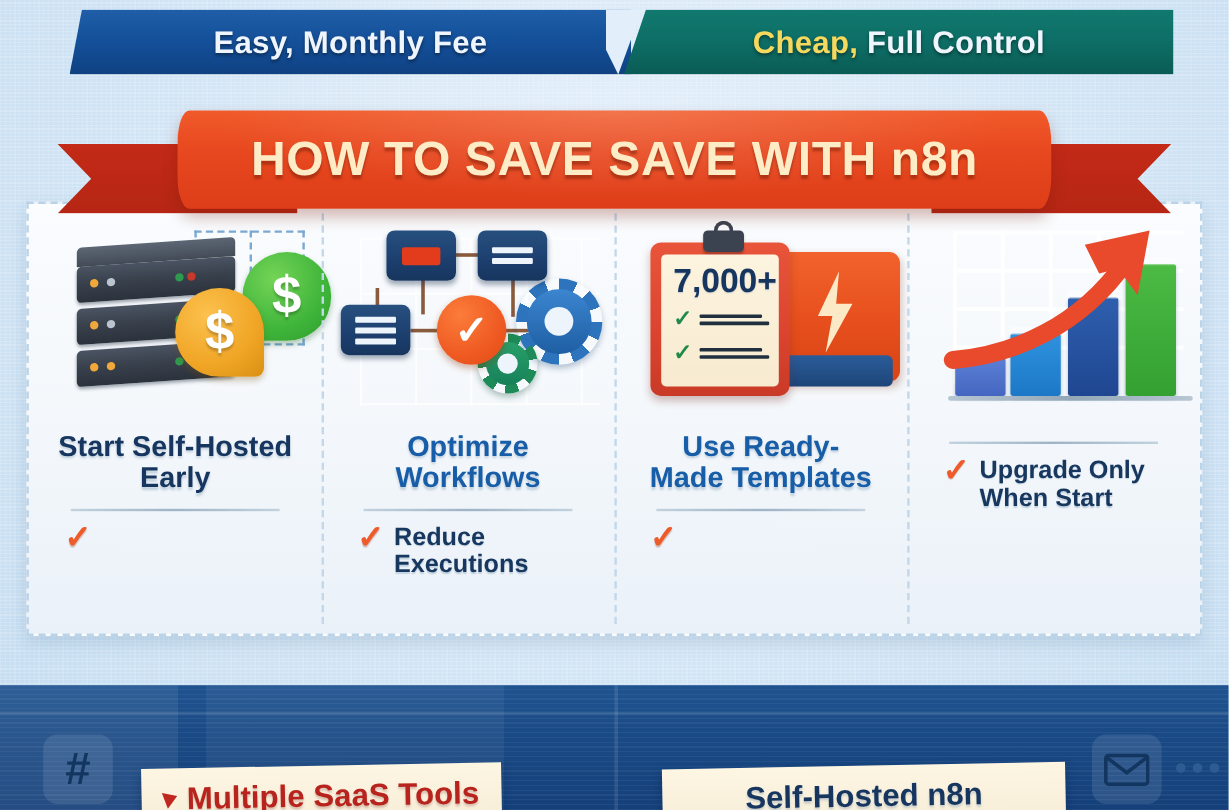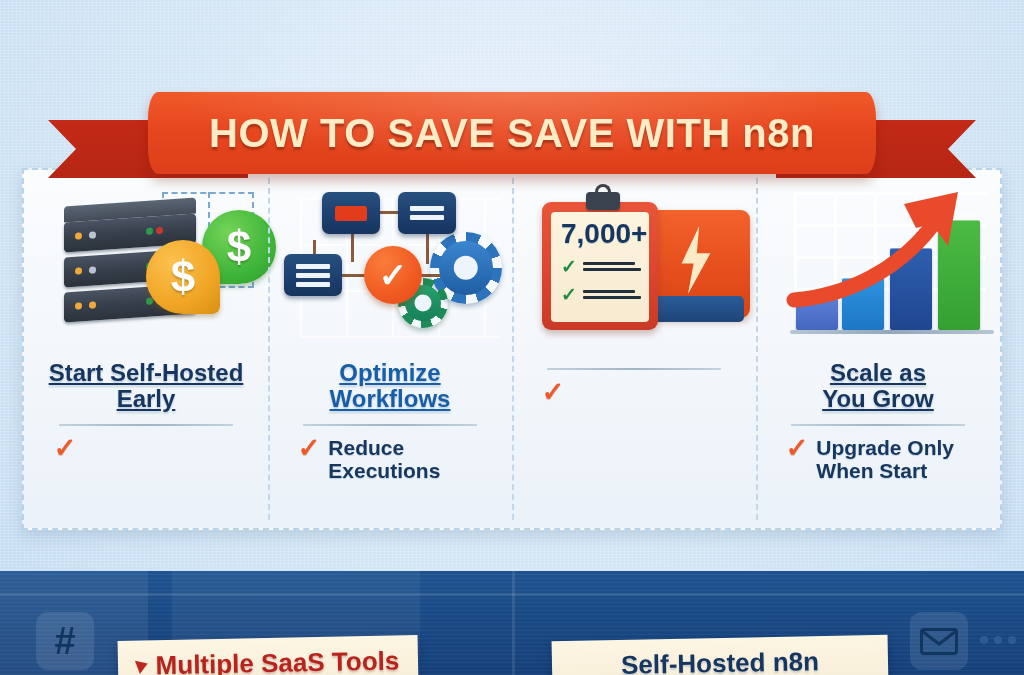--- a/index.html
+++ b/index.html
@@ -113,21 +113,20 @@
     border-left:2px dashed #c2d8ea;
   }
 
   .art{ width:100%; height:172px; position:relative; }
 
   .card-title{
     font-size:24px; font-weight:bold; line-height:1.08;
     text-align:center; margin-top:4px;
     text-shadow:0 2px 2px rgba(120,150,175,.40);
     white-space:pre-line;
-    text-decoration:underline;
   }
   .t-navy{ color:#16355f; }
   .t-blue{ color:#175da8; }
 
   .rule{
     width:78%; height:2px; margin:12px 0 10px;
     background:linear-gradient(90deg,#c2d2de,#9fb4c6,#c2d2de);
   }
 
   .bullet{
@@ -391,20 +390,31 @@
     width:0;height:0;border-left:11px solid #c0271f;
     border-top:7px solid transparent;border-bottom:7px solid transparent;
     transform:rotate(-20deg);
   }
 </style>
 </head>
 <body>
 
 <div id="stage">
 
+  <div class="toptabs">
+    <div class="tab tab-left">
+      <span>Easy, Monthly Fee</span>
+    </div>
+    <div class="tab-notch"></div>
+    <div class="tab tab-right">
+      <span>
+        <span class="word-hi">Cheap,</span><span class="word-lo"> Full Control</span>
+      </span>
+    </div>
+  </div>
 
   <div class="ribbon">
     <div class="ribbon-tail tail-l"></div>
     <div class="ribbon-tail tail-r"></div>
     <div class="ribbon-body">
       <h1>HOW TO SAVE SAVE WITH n8n</h1>
     </div>
   </div>
 
   <div class="panel">
@@ -498,20 +508,22 @@
           </div>
           <div class="clip-row">
             <span class="ck">✓</span>
             <span class="clip-lines">
                 <i></i>
                 <i></i>
               </span>
           </div>
         </div>
       </div>
+      <div class="card-title t-blue">Use Ready-
+Made Templates</div>
       <div class="rule"></div>
       <div class="bullet">
         <span class="check">✓</span>
       </div>
     </div>
 
     <div class="card">
       <div class="art">
         <div class="chart-grid"></div>
         <div class="bars">
@@ -519,22 +531,20 @@
           <div class="bar bar2"></div>
           <div class="bar bar3"></div>
           <div class="bar bar4"></div>
         </div>
         <div class="axis"></div>
         <svg class="arrow-svg" width="230" height="150" viewBox="0 0 230 150">
           <path d="M14,116 C64,112 120,88 158,34" stroke="#e84a2b" stroke-width="15" fill="none" stroke-linecap="round"></path>
           <path d="M124,20 L178,8 L168,62 L152,40 L136,44 Z" fill="#e84a2b"></path>
         </svg>
       </div>
-      <div class="card-title t-navy">Scale as
-You Grow</div>
       <div class="rule"></div>
       <div class="bullet">
         <span class="check">✓</span>
         <span class="bullet-text">Upgrade Only
 When Start</span>
       </div>
     </div>
 
   </div>
 

